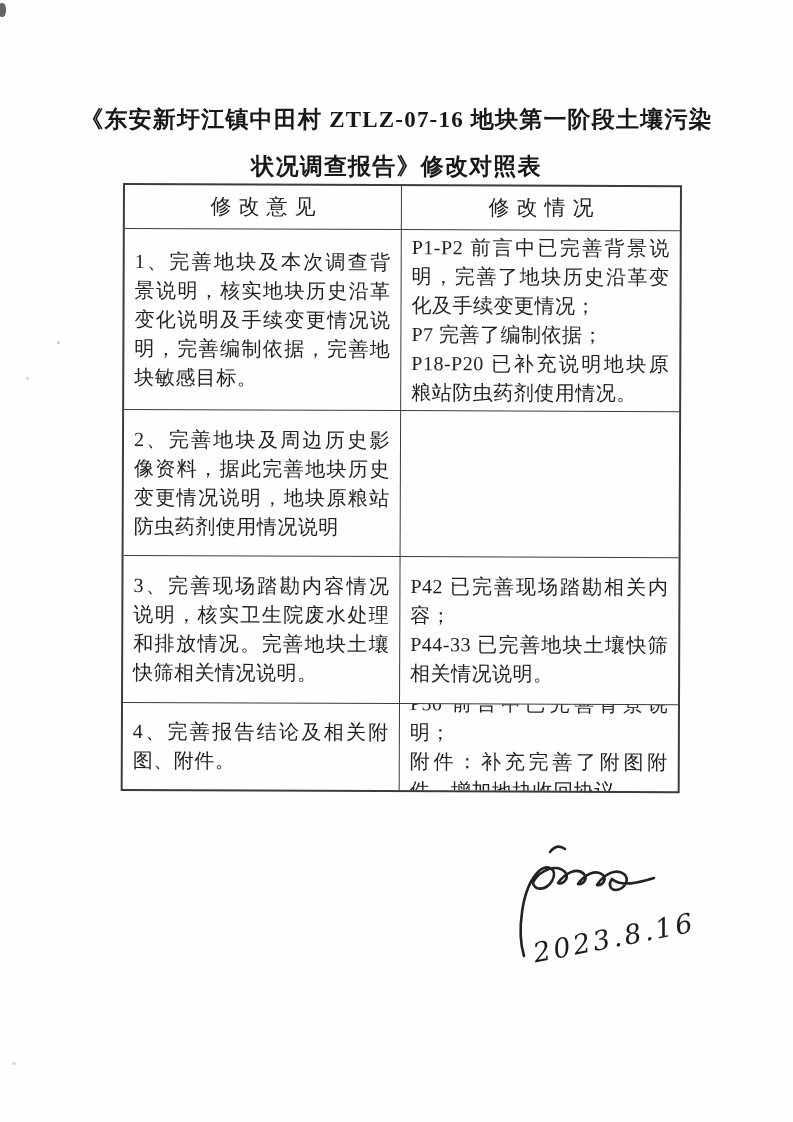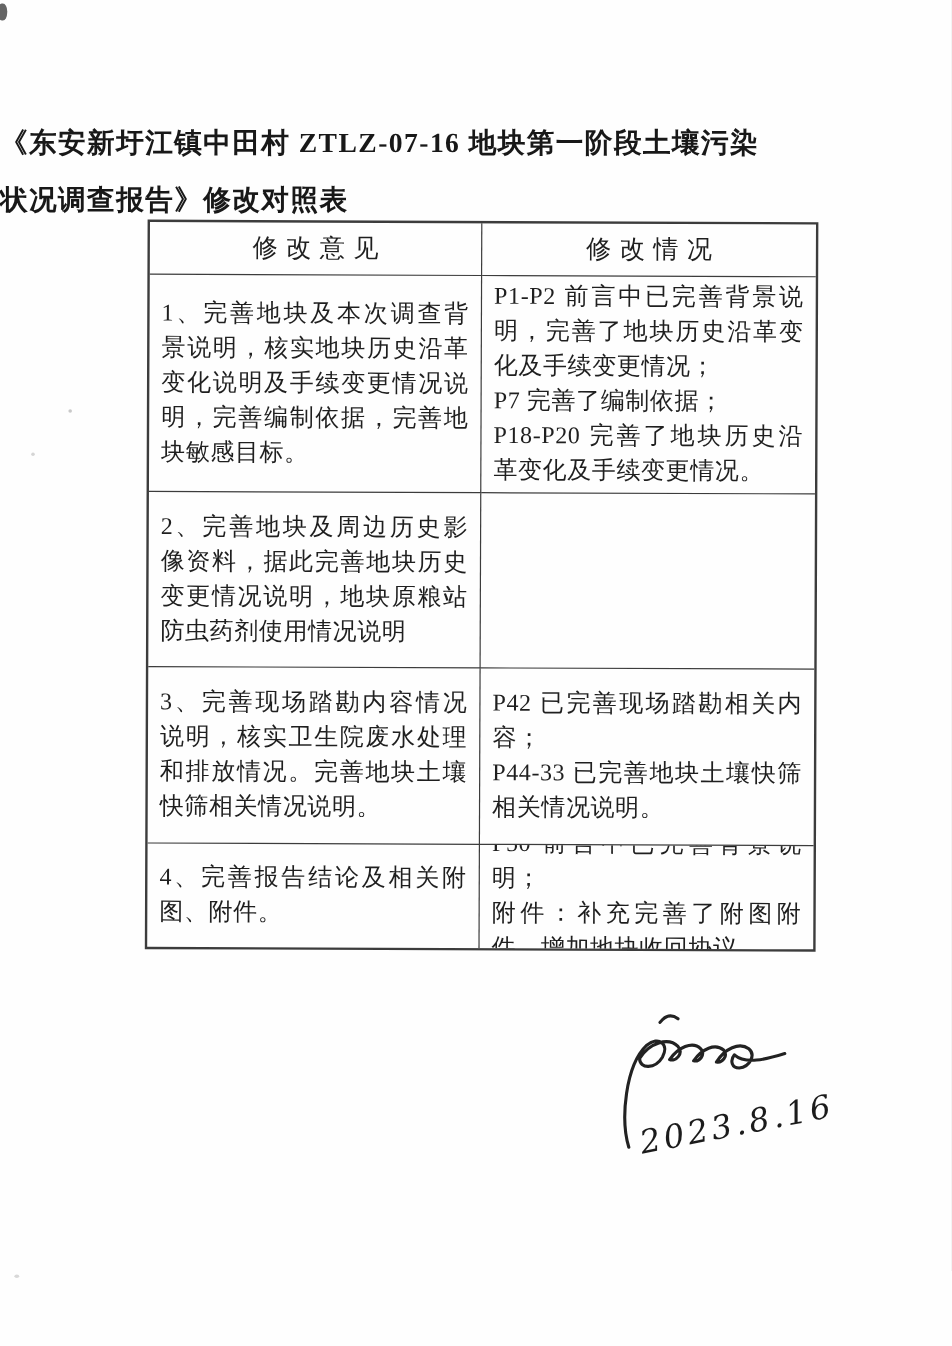--- a/index.html
+++ b/index.html
@@ -13,21 +13,21 @@
     overflow: hidden;
     font-family: "Liberation Serif", "DejaVu Serif", serif;
     color: #1f1f1f;
   }
 
   
   .doc-title {
     position: absolute;
     left: 0; top: 96px;
     width: 100%;
-    text-align: left;
+    text-align: center;
     font-size: 23px;
     font-weight: 700;
     letter-spacing: 1.2px;
     line-height: 47px;
     color: #181818;
   }
 
   
   .cmp-table {
     position: absolute;
@@ -117,21 +117,21 @@
     <div class="cell header-cell last-col">
       <div class="para">修改情况</div>
     </div>
 
     <div class="cell">
       <div class="para">1、完善地块及本次调查背景说明，核实地块历史沿革变化说明及手续变更情况说明，完善编制依据，完善地块敏感目标。</div>
     </div>
     <div class="cell last-col">
       <div class="para">P1-P2 前言中已完善背景说明，完善了地块历史沿革变化及手续变更情况；</div>
       <div class="para">P7 完善了编制依据；</div>
-      <div class="para">P18-P20 完善了地块历史沿革变化及手续变更情况。</div>
+      <div class="para">P18-P20 已补充说明地块原粮站防虫药剂使用情况。</div>
     </div>
 
     <div class="cell">
       <div class="para">2、完善地块及周边历史影像资料，据此完善地块历史变更情况说明，地块原粮站防虫药剂使用情况说明</div>
     </div>
     <div class="cell last-col">
     </div>
 
     <div class="cell">
       <div class="para">3、完善现场踏勘内容情况说明，核实卫生院废水处理和排放情况。完善地块土壤快筛相关情况说明。</div>

